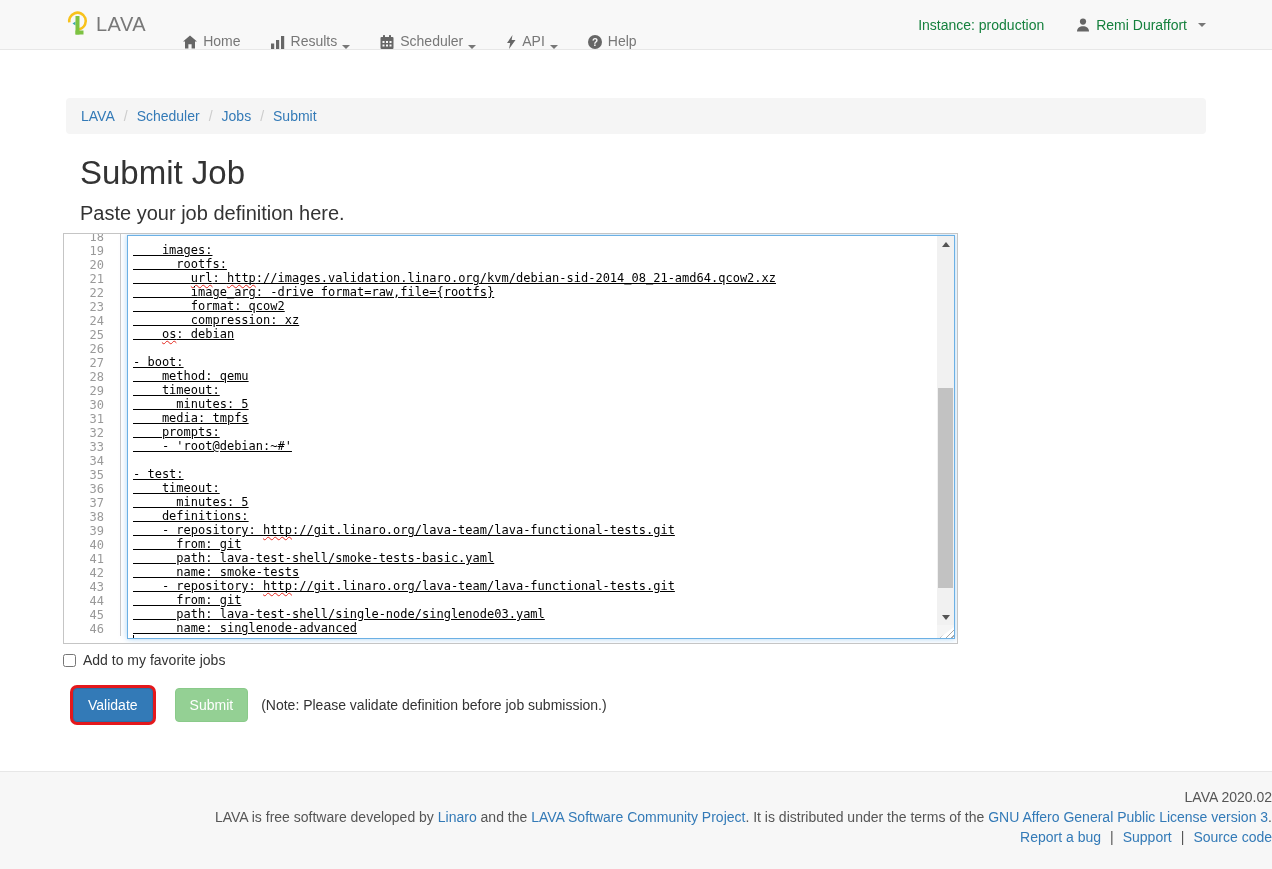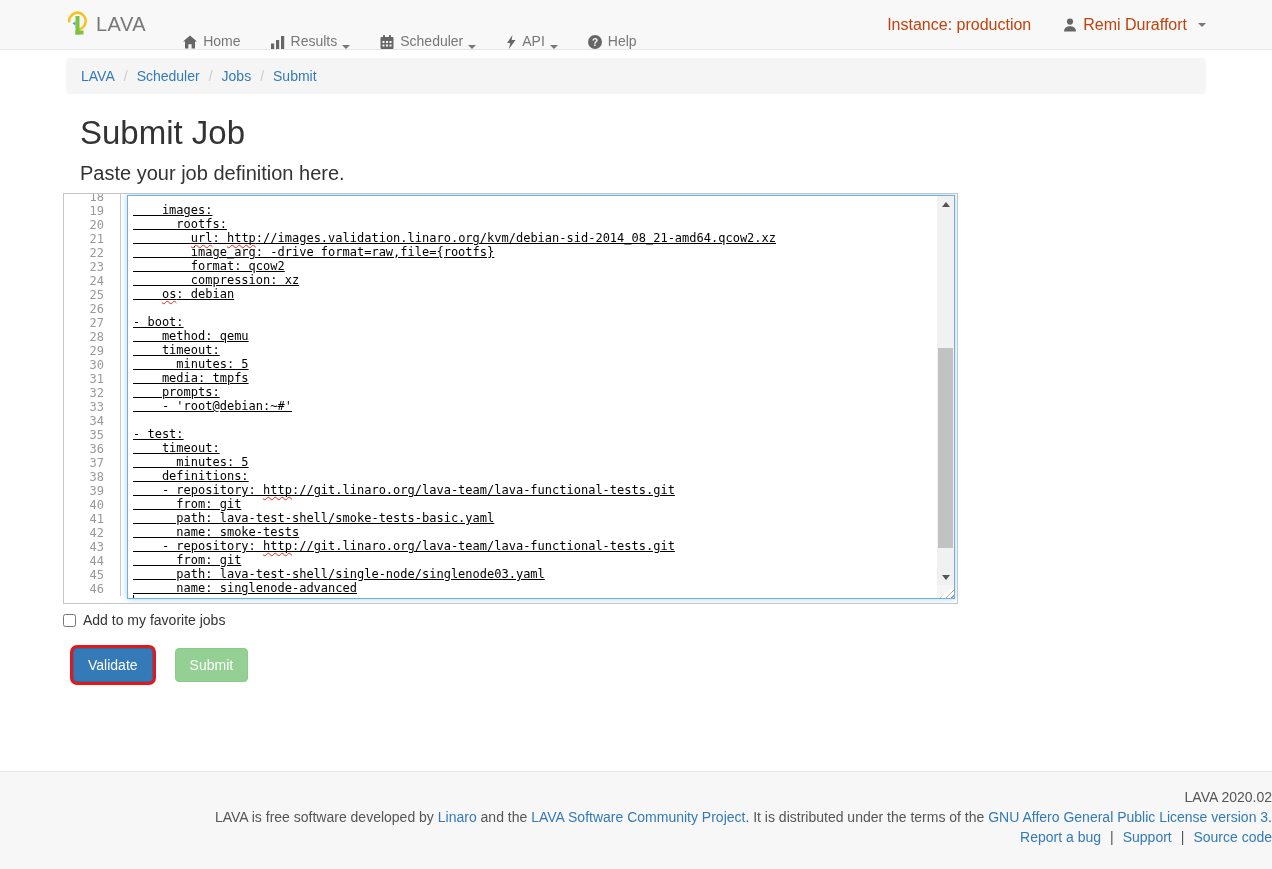--- a/index.html
+++ b/index.html
@@ -1,30 +1,30 @@
 <!DOCTYPE html>
 <html><head>
 <meta charset="utf-8">
 <style>
   * { box-sizing: border-box; }
   html, body { margin: 0; padding: 0; background: #fff; }
   body { font-family: "Liberation Sans", "DejaVu Sans", sans-serif; color: #333; }
-  .page { display: flex; flex-direction: column; min-height: 869px; }
+  .page { display: flex; flex-direction: column; min-height: 869px; gap: 40px; }
 
   
   .navbar { height: 50px; background: #f8f8f8; border-bottom: 1px solid #e7e7e7; }
   .nav-inner { width: 1140px; margin: 0 auto; height: 100%; display: flex; align-items: center; }
   .brand { display: flex; align-items: center; gap: 7px; margin-right: 22px; cursor: pointer; text-decoration: none; }
   .brand-text { font-size: 20px; color: #787878; letter-spacing: .5px; }
   .nav-links { display: flex; list-style: none; margin: 0; padding: 0; height: 100%; }
   .nav-links li { display: flex; align-items: flex-end; padding: 0 15px; font-size: 14px; color: #777; cursor: pointer; }
   .nicon { display: inline-flex; margin-right: 6px; color: #666; }
   .caret { display: inline-block; width: 0; height: 0; margin-left: 5px;
            border-top: 4px solid #777; border-left: 4px solid transparent; border-right: 4px solid transparent; }
-  .nav-right { margin-left: auto; display: flex; align-items: flex-start; font-size: 16px; color: #c2410c; }
+  .nav-right { margin-left: auto; display: flex; align-items: flex-start; font-size: 14px; color: #15803d; }
   .instance { margin-right: 32px; }
   .user { display: flex; align-items: center; gap: 6px; cursor: pointer; }
 
   
   main { flex: 1; }
   .container { width: 1140px; margin: 0 auto; }
   .breadcrumb { margin: 8px 0 0; padding: 10px 15px; background: #f5f5f5; border-radius: 4px;
                 list-style: none; display: flex; font-size: 14px; }
   .breadcrumb a { color: #337ab7; text-decoration: none; cursor: pointer; }
   .bc-item + .bc-item::before { content: "/"; color: #ccc; padding: 0 9px; }
@@ -233,20 +233,21 @@
       </div>
 
       <label class="fav">
         <input type="checkbox" style="">
         <span>Add to my favorite jobs</span>
       </label>
 
       <div class="actions">
         <button class="btn btn-validate">Validate</button>
         <button class="btn btn-submit" disabled="">Submit</button>
+        <span class="note">(Note: Please validate definition before job submission.)</span>
       </div>
     </div>
   </main>
 
   <footer>
     <div>LAVA 2020.02</div>
     <div>
       <span>LAVA is free software developed by </span><a>Linaro</a><span> and the </span><a>LAVA Software Community Project</a><span>. It is distributed under the terms of the </span><a>GNU Affero General Public License version 3</a><span>.</span>
     </div>
     <div>

